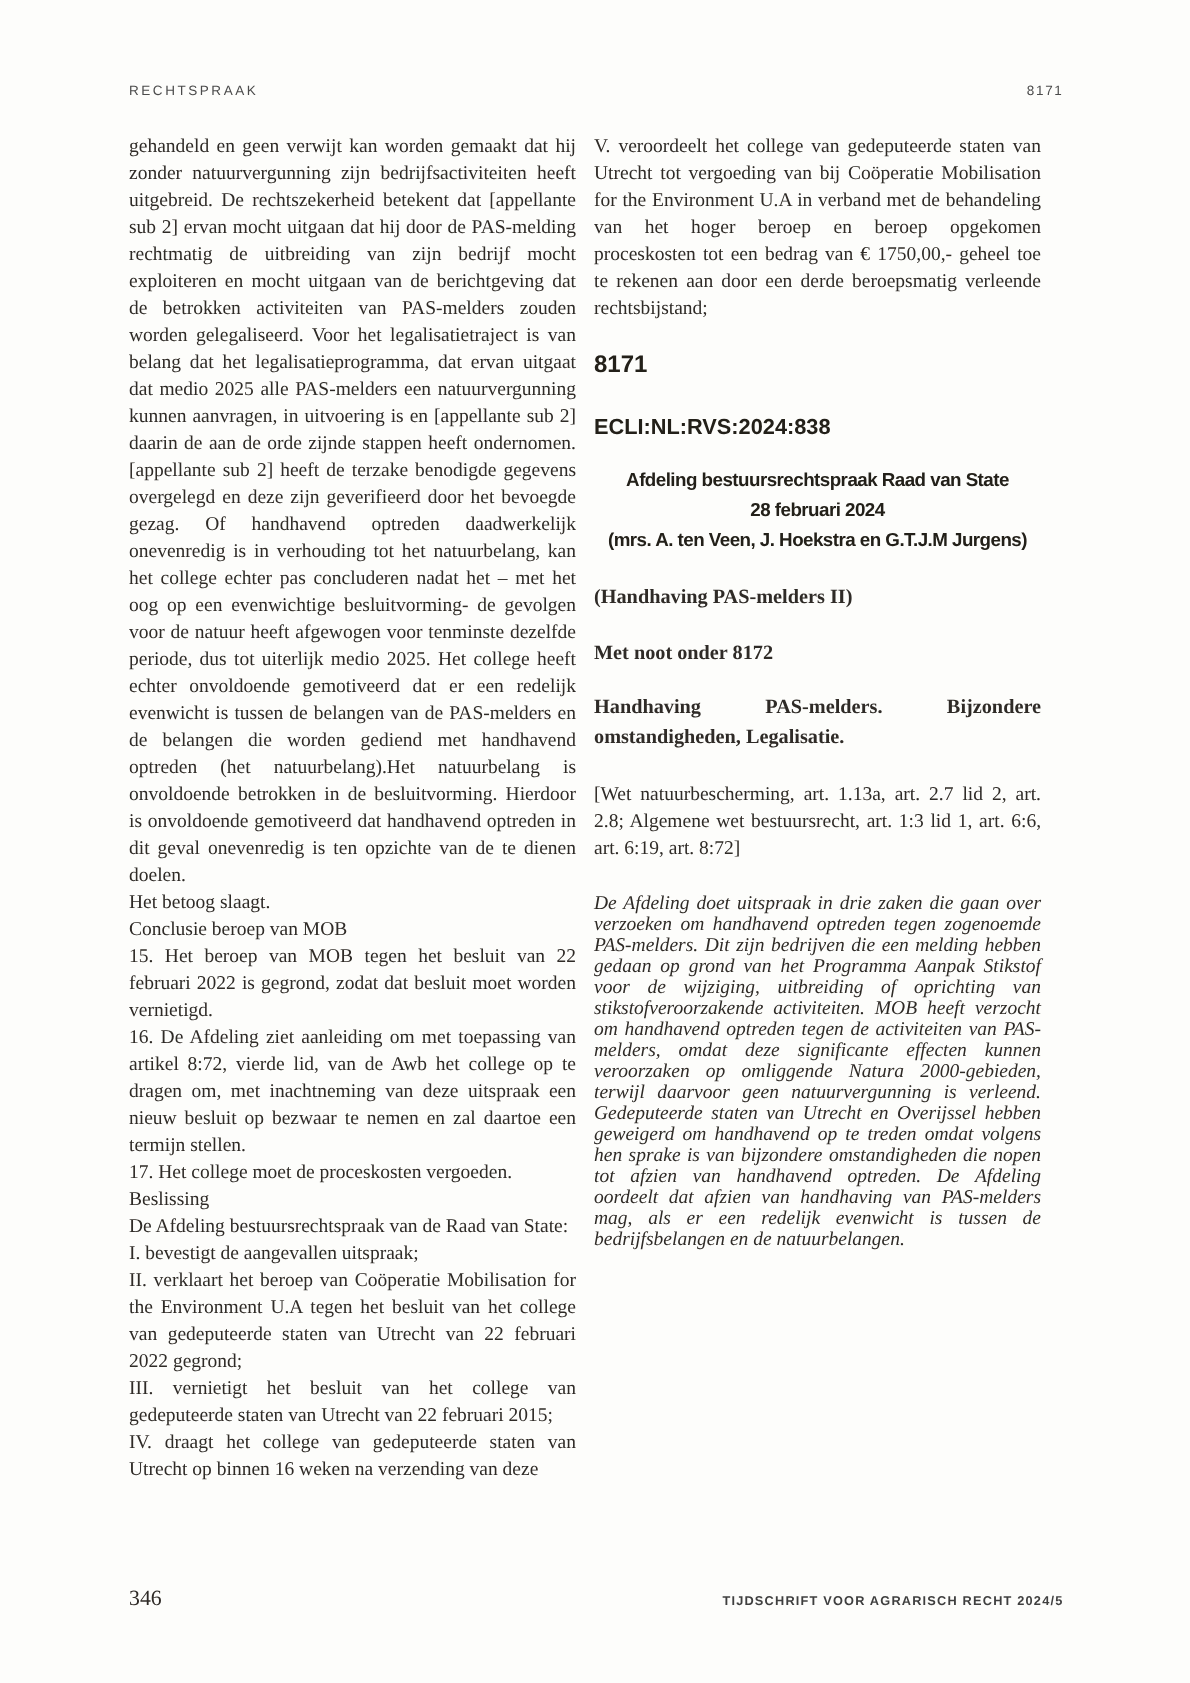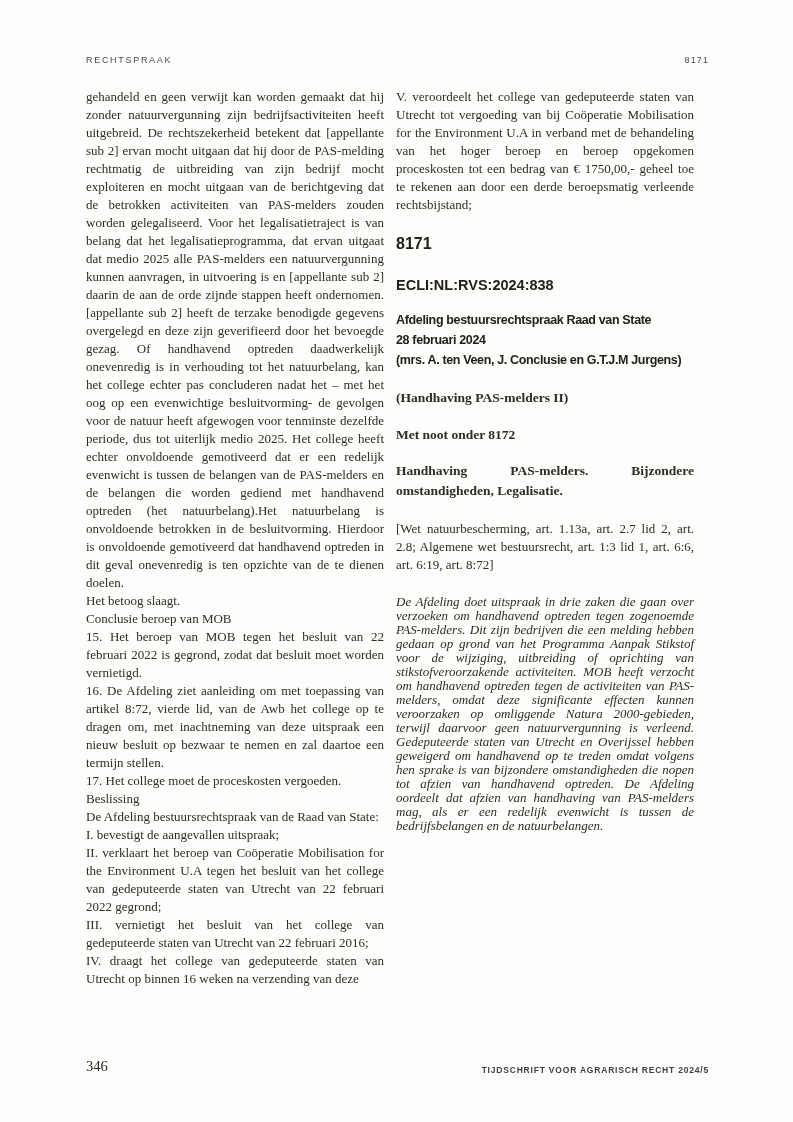--- a/index.html
+++ b/index.html
@@ -39,20 +39,21 @@
   .ecli{
     margin:22px 0 0 0;
     font-family:"Liberation Sans",sans-serif;font-weight:bold;
     font-size:14.5px;line-height:18px;color:#232019;
   }
   .court-block{margin:16px 0 0 0;}
   .court-line{
     font-family:"Liberation Sans",sans-serif;font-weight:bold;
     font-size:12.5px;line-height:20px;letter-spacing:-0.35px;
     color:#232019;
+    text-align:center;
   }
   .serif-bold{
     margin:18px 0 0 0;
     font-size:13.5px;line-height:19px;font-weight:bold;color:#2f2b27;
   }
   .headnote{
     margin:17px 0 0 0;
     font-size:13.5px;line-height:20px;font-weight:bold;color:#2f2b27;
     text-align:justify;
   }
@@ -60,21 +61,21 @@
     margin:19px 0 0 0;
     font-size:13px;line-height:18px;color:#2f2b27;text-align:justify;
   }
   .summary{
     margin:21px 0 0 0;
     font-size:13px;line-height:14px;font-style:italic;color:#2f2b27;
     text-align:justify;
   }
   .page-footer{
     position:absolute;top:1058px;left:86px;right:84px;
-    display:flex;justify-content:space-between;align-items:flex-end;gap:15px;
+    display:flex;justify-content:space-between;align-items:center;gap:15px;
   }
   .page-num{font-size:14.5px;color:#2f2b27;}
   .journal-name{
     font-family:"Liberation Sans",sans-serif;font-weight:bold;
     font-size:8.5px;letter-spacing:0.8px;color:#3f3f3f;
   }
 </style>
 </head>
 <body>
 
@@ -89,36 +90,36 @@
     <p class="body">gehandeld en geen verwijt kan worden gemaakt dat hij zonder natuurvergunning zijn bedrijfsactiviteiten heeft uitgebreid. De rechtszekerheid betekent dat [appellante sub 2] ervan mocht uitgaan dat hij door de PAS-melding rechtmatig de uitbreiding van zijn bedrijf mocht exploiteren en mocht uitgaan van de berichtgeving dat de betrokken activiteiten van PAS-melders zouden worden gelegaliseerd. Voor het legalisatietraject is van belang dat het legalisatieprogramma, dat ervan uitgaat dat medio 2025 alle PAS-melders een natuurvergunning kunnen aanvragen, in uitvoering is en [appellante sub 2] daarin de aan de orde zijnde stappen heeft ondernomen. [appellante sub 2] heeft de terzake benodigde gegevens overgelegd en deze zijn geverifieerd door het bevoegde gezag. Of handhavend optreden daadwerkelijk onevenredig is in verhouding tot het natuurbelang, kan het college echter pas concluderen nadat het – met het oog op een evenwichtige besluitvorming- de gevolgen voor de natuur heeft afgewogen voor tenminste dezelfde periode, dus tot uiterlijk medio 2025. Het college heeft echter onvoldoende gemotiveerd dat er een redelijk evenwicht is tussen de belangen van de PAS-melders en de belangen die worden gediend met handhavend optreden (het natuurbelang).Het natuurbelang is onvoldoende betrokken in de besluitvorming. Hierdoor is onvoldoende gemotiveerd dat handhavend optreden in dit geval onevenredig is ten opzichte van de te dienen doelen.</p>
     <p class="body">Het betoog slaagt.</p>
     <p class="body">Conclusie beroep van MOB</p>
     <p class="body">15. Het beroep van MOB tegen het besluit van 22 februari 2022 is gegrond, zodat dat besluit moet worden vernietigd.</p>
     <p class="body">16. De Afdeling ziet aanleiding om met toepassing van artikel 8:72, vierde lid, van de Awb het college op te dragen om, met inachtneming van deze uitspraak een nieuw besluit op bezwaar te nemen en zal daartoe een termijn stellen.</p>
     <p class="body">17. Het college moet de proceskosten vergoeden.</p>
     <p class="body">Beslissing</p>
     <p class="body">De Afdeling bestuursrechtspraak van de Raad van State:</p>
     <p class="body">I. bevestigt de aangevallen uitspraak;</p>
     <p class="body">II. verklaart het beroep van Coöperatie Mobilisation for the Environment U.A tegen het besluit van het college van gedeputeerde staten van Utrecht van 22 februari 2022 gegrond;</p>
-    <p class="body">III. vernietigt het besluit van het college van gedeputeerde staten van Utrecht van 22 februari 2016;</p>
+    <p class="body">III. vernietigt het besluit van het college van gedeputeerde staten van Utrecht van 22 februari 2015;</p>
     <p class="body">IV. draagt het college van gedeputeerde staten van Utrecht op binnen 16 weken na verzending van deze</p>
   </div>
 
   <div class="col">
     <p class="body">V. veroordeelt het college van gedeputeerde staten van Utrecht tot vergoeding van bij Coöperatie Mobilisation for the Environment U.A in verband met de behandeling van het hoger beroep en beroep opgekomen proceskosten tot een bedrag van € 1750,00,- geheel toe te rekenen aan door een derde beroepsmatig verleende rechtsbijstand;</p>
 
 
     <h3 class="case-number-heading">8171</h3>
 
     <div class="ecli">ECLI:NL:RVS:2024:838</div>
 
     <div class="court-block">
       <div class="court-line">Afdeling bestuursrechtspraak Raad van State</div>
       <div class="court-line">28 februari 2024</div>
-      <div class="court-line">(mrs. A. ten Veen, J. Conclusie en G.T.J.M Jurgens)</div>
+      <div class="court-line">(mrs. A. ten Veen, J. Hoekstra en G.T.J.M Jurgens)</div>
     </div>
 
     <div class="serif-bold">(Handhaving PAS-melders II)</div>
 
     <div class="serif-bold">Met noot onder 8172</div>
 
     <div class="headnote">Handhaving PAS-melders. Bijzondere omstandigheden, Legalisatie.</div>
 
     <p class="statutes">[Wet natuurbescherming, art. 1.13a, art. 2.7 lid 2, art. 2.8; Algemene wet bestuursrecht, art. 1:3 lid 1, art. 6:6, art. 6:19, art. 8:72]</p>
 

